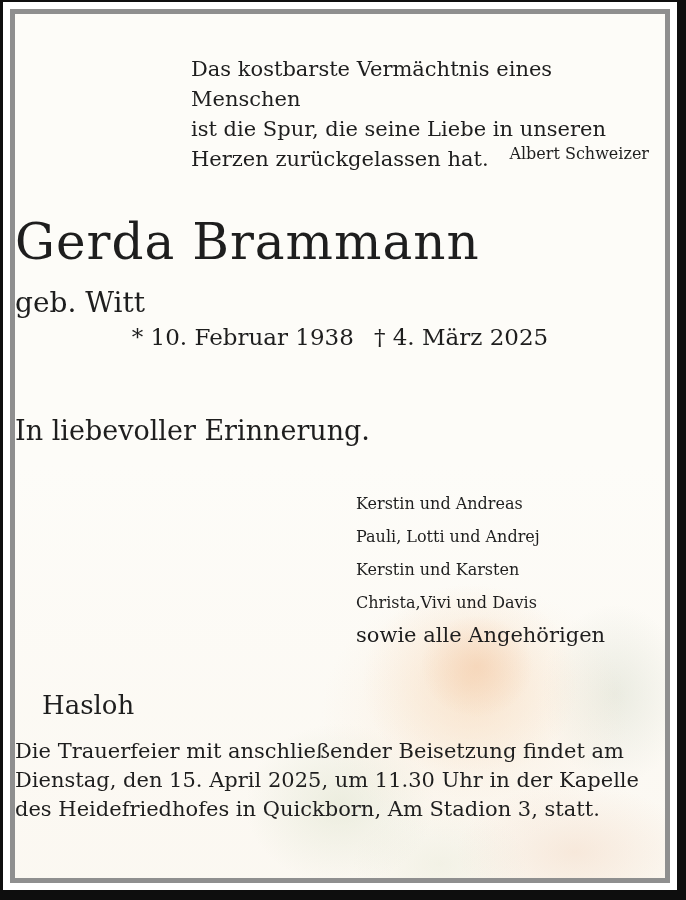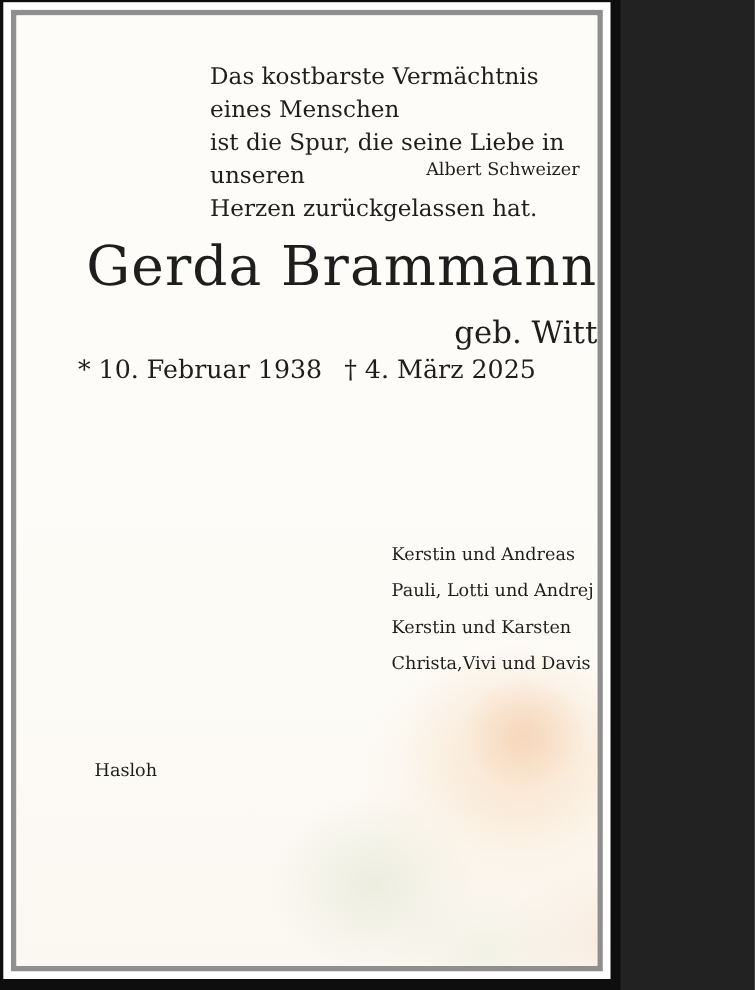--- a/index.html
+++ b/index.html
@@ -2,21 +2,21 @@
 <html lang="de"><head>
 <meta charset="utf-8">
 <style>
   html, body {
     margin: 0;
     padding: 0;
     background: #222;
   }
   .page {
     position: relative;
-    width: 564px;
+    width: 686px;
     height: 900px;
     background: #0e0e0e; 
     font-family: "DejaVu Serif", "Liberation Serif", serif;
     color: #1e1e1e;
     overflow: hidden;
   }
   .paper {
     position: absolute;
     left: 3px; top: 2px; right: 9px; bottom: 10px;
     background: #ffffff;
@@ -42,21 +42,21 @@
       radial-gradient(ellipse 150px 135px at 455px 668px, rgba(247,218,188,0.55), rgba(247,218,188,0) 72%),
       radial-gradient(ellipse 205px 175px at 460px 700px, rgba(249,228,204,0.45), rgba(249,228,204,0) 75%),
       radial-gradient(ellipse 135px 115px at 325px 790px, rgba(217,223,199,0.45), rgba(217,223,199,0) 70%),
       radial-gradient(ellipse 100px 125px at 600px 680px, rgba(206,212,194,0.38), rgba(206,212,194,0) 72%),
       radial-gradient(ellipse 165px 95px at 560px 838px, rgba(241,211,187,0.42), rgba(241,211,187,0) 72%),
       radial-gradient(ellipse 125px 85px at 425px 850px, rgba(226,229,207,0.35), rgba(226,229,207,0) 70%),
       linear-gradient(180deg, rgba(255,255,255,0) 52%, rgba(248,240,229,0.35) 100%);
   }
   .block { position: absolute; }
   .prewrap { white-space: pre-line; }
-  .centered { left: 0; right: 0; text-align: right; }
+  .centered { left: 0; right: 0; text-align: left; }
 
   .quote {
     left: 176px; top: 40px;
     font-size: 21px;
     line-height: 30px;
   }
   .attribution {
     right: 16px; top: 130px;
     font-size: 16px;
     text-align: right;
@@ -86,22 +86,21 @@
     left: 341px; top: 473px;
     font-size: 16px;
     line-height: 33px;
   }
   .mourners-closing {
     left: 341px; top: 609px;
     font-size: 21px;
   }
   .place {
     left: 27px; top: 676px;
-    font-size: 16px;
-    margin-left: 44px;
+    font-size: 26px;
   }
   .funeral {
     top: 723px;
     font-size: 21px;
     line-height: 29px;
   }
   .footer {
     top: 828px;
     font-size: 17px;
   }
@@ -124,27 +123,32 @@
 
         <div class="block name centered">Gerda Brammann</div>
 
         <div class="block maiden centered">geb. Witt</div>
 
         <div class="block dates">
           <span>* 10. Februar 1938</span>
           <span>† 4. März 2025</span>
         </div>
 
+        <div class="block memorial centered">In liebevoller Erinnerung.</div>
 
         <div class="block mourners prewrap">Kerstin und Andreas
 Pauli, Lotti und Andrej
 Kerstin und Karsten
 Christa,Vivi und Davis</div>
 
+        <div class="block mourners-closing">sowie alle Angehörigen</div>
 
         <div class="block place">Hasloh</div>
 
+        <div class="block funeral centered prewrap">Die Trauerfeier mit anschließender Beisetzung findet am
+Dienstag, den 15. April 2025, um 11.30 Uhr in der Kapelle
+des Heidefriedhofes in Quickborn, Am Stadion 3, statt.</div>
 
 
       </div>
     </div>
   </div>
 </div>
 
 </body></html>

